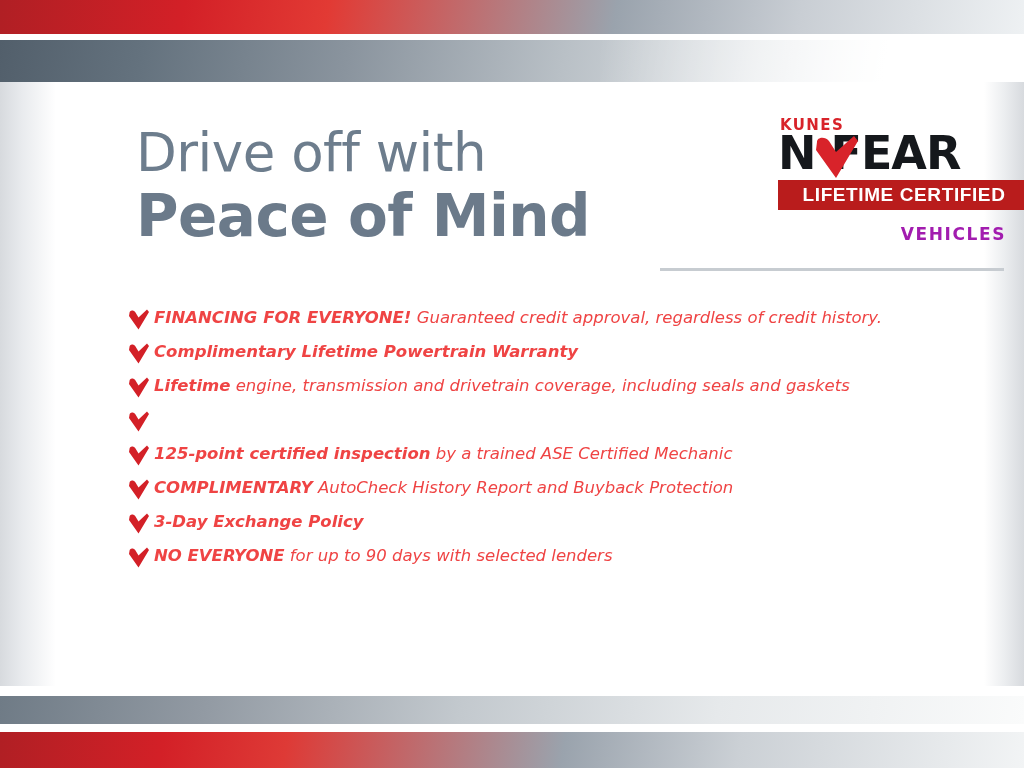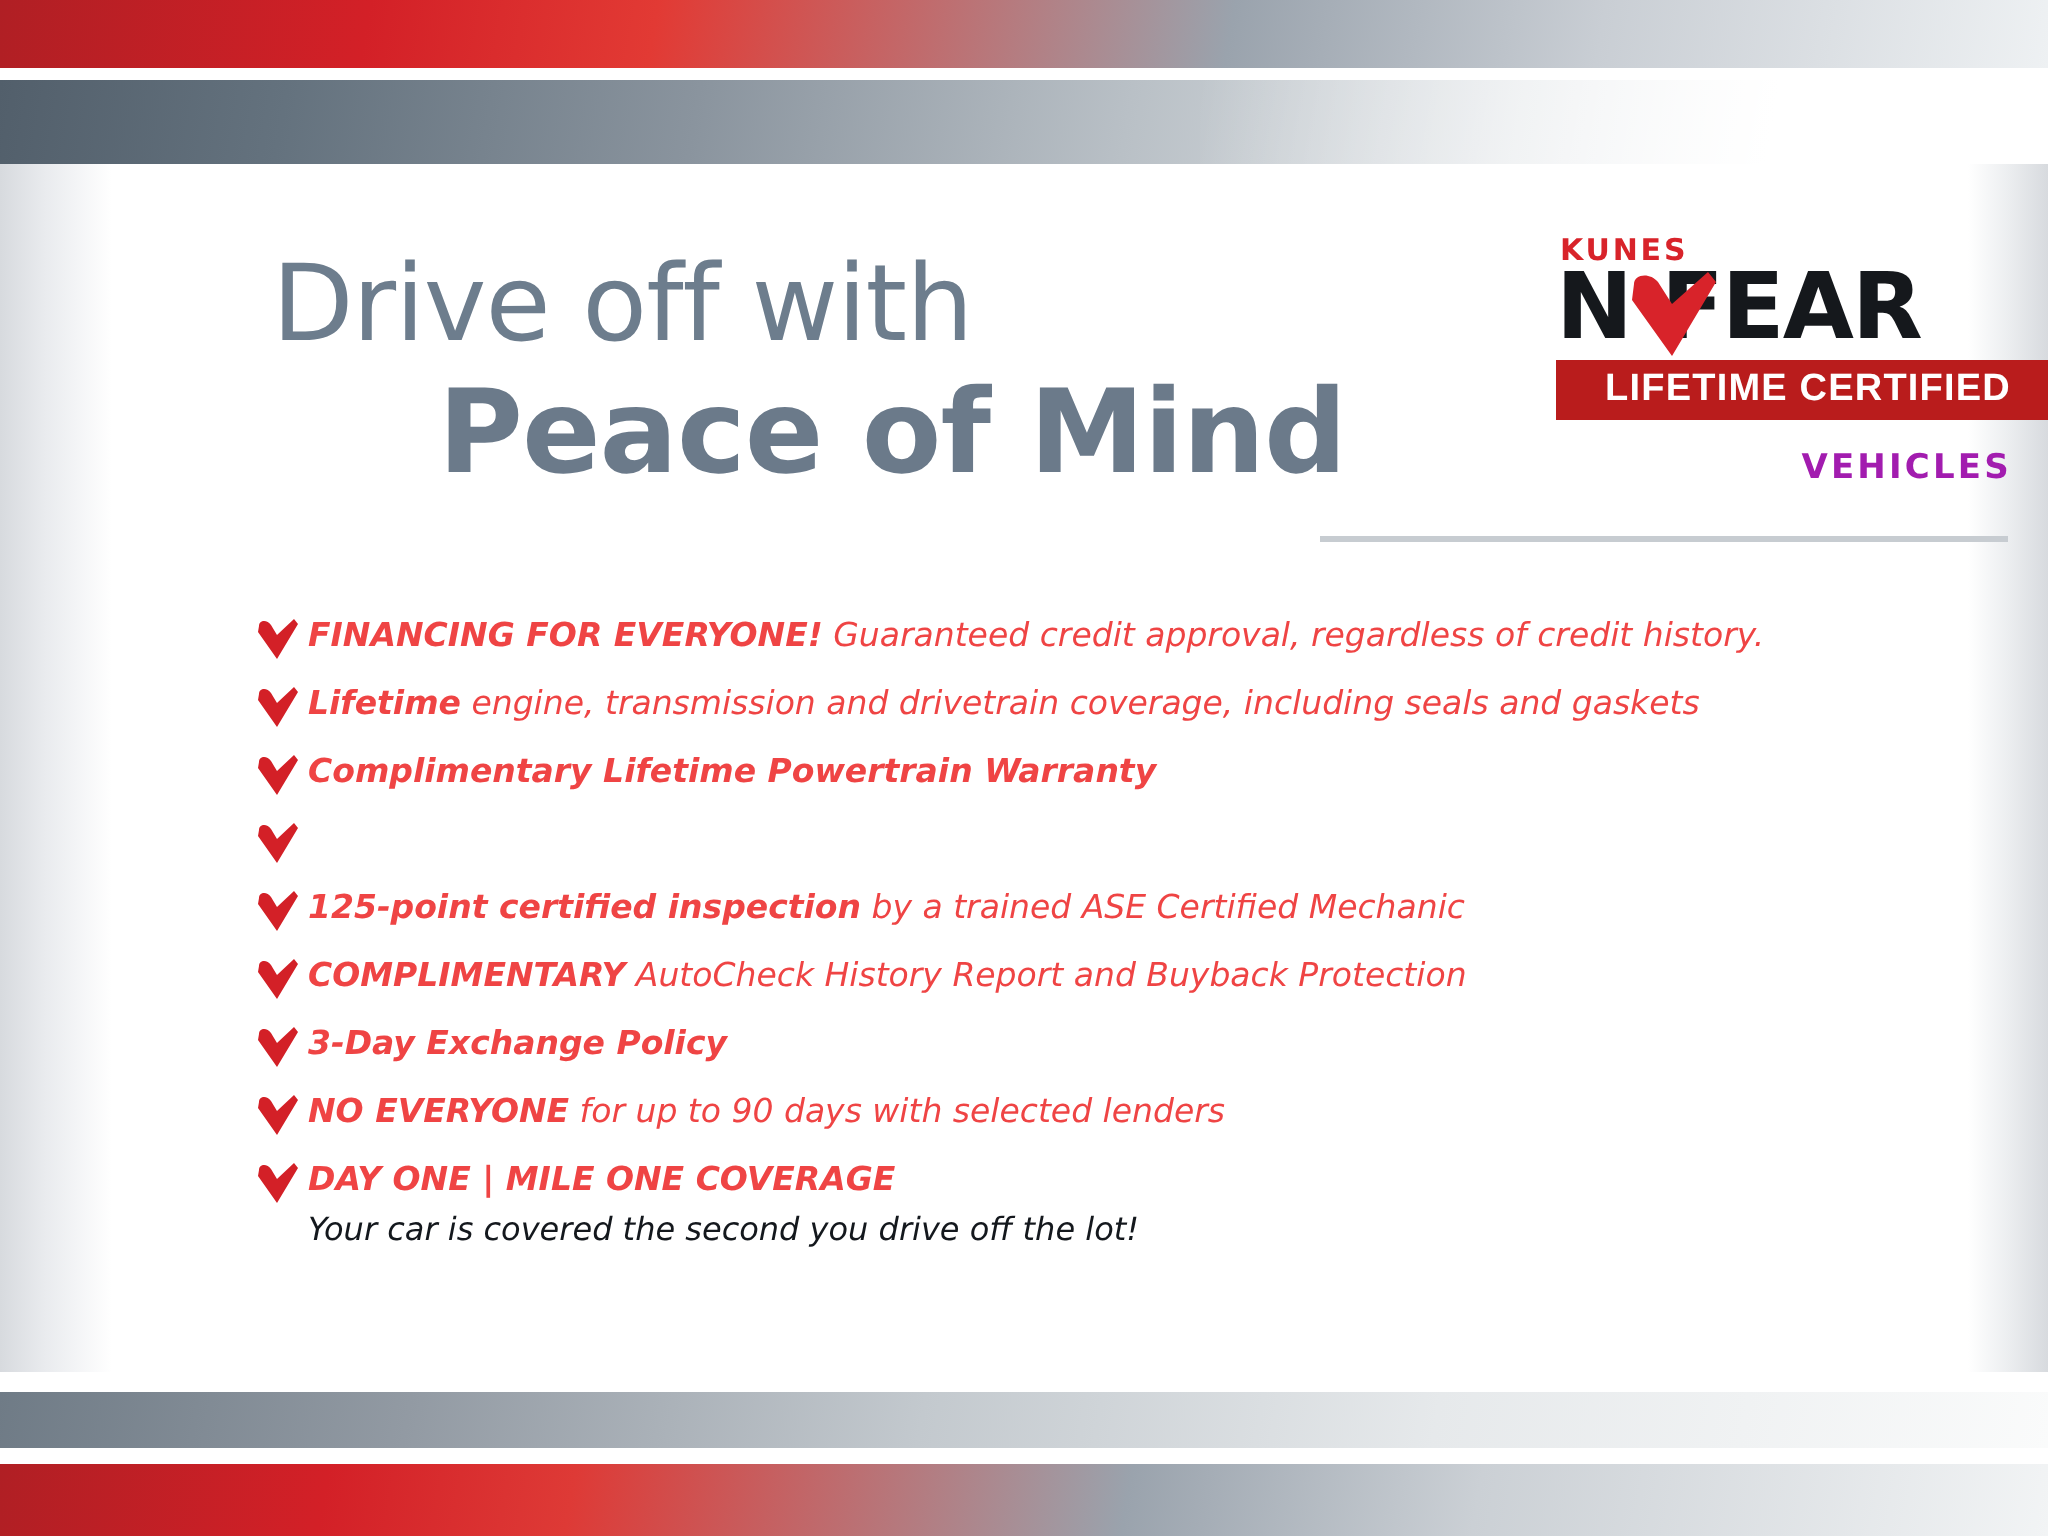--- a/index.html
+++ b/index.html
@@ -94,21 +94,20 @@
   }
   .headline-line2 {
     font-family: "DejaVu Sans", sans-serif;
     font-size: 58px;
     font-weight: 700;
     color: #6b7a8a;
     letter-spacing: -0.5px;
     line-height: 1.08;
     margin-top: 6px;
     white-space: nowrap;
-    text-align: center;
   }
 
   
   .logo {
     position: absolute;
     top: 108px;
     left: 770px;
     width: 244px;
     height: 138px;
   }
@@ -253,38 +252,38 @@
       </span>
       <span class="bullet-text"><span class="b">FINANCING FOR EVERYONE!</span><span> Guaranteed credit approval, regardless of credit history.</span></span>
     </div>
 
     <div class="bullet">
       <span class="bullet-icon">
         <svg viewBox="0 0 22 22" width="22" height="22">
             <path d="M1.5 4 C1.5 1, 5.5 0.5, 7.5 3.5 L10.5 8.5 L19 0.5 L21 3 L10.5 20.5 L1 7 Z" fill="#d32027"></path>
           </svg>
       </span>
+      <span class="bullet-text"><span class="b">Complimentary Lifetime Powertrain Warranty</span><span></span></span>
+    </div>
+
+    <div class="bullet">
+      <span class="bullet-icon">
+        <svg viewBox="0 0 22 22" width="22" height="22">
+            <path d="M1.5 4 C1.5 1, 5.5 0.5, 7.5 3.5 L10.5 8.5 L19 0.5 L21 3 L10.5 20.5 L1 7 Z" fill="#d32027"></path>
+          </svg>
+      </span>
       <span class="bullet-text"><span class="b">Lifetime</span><span> engine, transmission and drivetrain coverage, including seals and gaskets</span></span>
     </div>
 
     <div class="bullet">
       <span class="bullet-icon">
         <svg viewBox="0 0 22 22" width="22" height="22">
             <path d="M1.5 4 C1.5 1, 5.5 0.5, 7.5 3.5 L10.5 8.5 L19 0.5 L21 3 L10.5 20.5 L1 7 Z" fill="#d32027"></path>
           </svg>
       </span>
-      <span class="bullet-text"><span class="b">Complimentary Lifetime Powertrain Warranty</span><span></span></span>
-    </div>
-
-    <div class="bullet">
-      <span class="bullet-icon">
-        <svg viewBox="0 0 22 22" width="22" height="22">
-            <path d="M1.5 4 C1.5 1, 5.5 0.5, 7.5 3.5 L10.5 8.5 L19 0.5 L21 3 L10.5 20.5 L1 7 Z" fill="#d32027"></path>
-          </svg>
-      </span>
     </div>
 
     <div class="bullet">
       <span class="bullet-icon">
         <svg viewBox="0 0 22 22" width="22" height="22">
             <path d="M1.5 4 C1.5 1, 5.5 0.5, 7.5 3.5 L10.5 8.5 L19 0.5 L21 3 L10.5 20.5 L1 7 Z" fill="#d32027"></path>
           </svg>
       </span>
       <span class="bullet-text"><span class="b">125-point certified inspection</span><span> by a trained ASE Certified Mechanic</span></span>
     </div>
@@ -309,31 +308,20 @@
 
     <div class="bullet">
       <span class="bullet-icon">
         <svg viewBox="0 0 22 22" width="22" height="22">
             <path d="M1.5 4 C1.5 1, 5.5 0.5, 7.5 3.5 L10.5 8.5 L19 0.5 L21 3 L10.5 20.5 L1 7 Z" fill="#d32027"></path>
           </svg>
       </span>
       <span class="bullet-text"><span class="b">NO EVERYONE</span><span> for up to 90 days with selected lenders</span></span>
     </div>
 
-    <div>
-      <div class="bullet" style="margin-bottom:0;">
-        <span class="bullet-icon">
-          <svg viewBox="0 0 22 22" width="22" height="22">
-              <path d="M1.5 4 C1.5 1, 5.5 0.5, 7.5 3.5 L10.5 8.5 L19 0.5 L21 3 L10.5 20.5 L1 7 Z" fill="#d32027"></path>
-            </svg>
-        </span>
-        <span class="bullet-text"><span class="b">DAY ONE | MILE ONE COVERAGE</span><span></span></span>
-      </div>
-      <div class="bullet-sub">Your car is covered the second you drive off the lot!</div>
-    </div>
 
   </div>
 
   <div class="band-bot-gray"></div>
   <div class="band-bot-white"></div>
   <div class="band-bot-red"></div>
 
 </div>
 
 </body></html>

